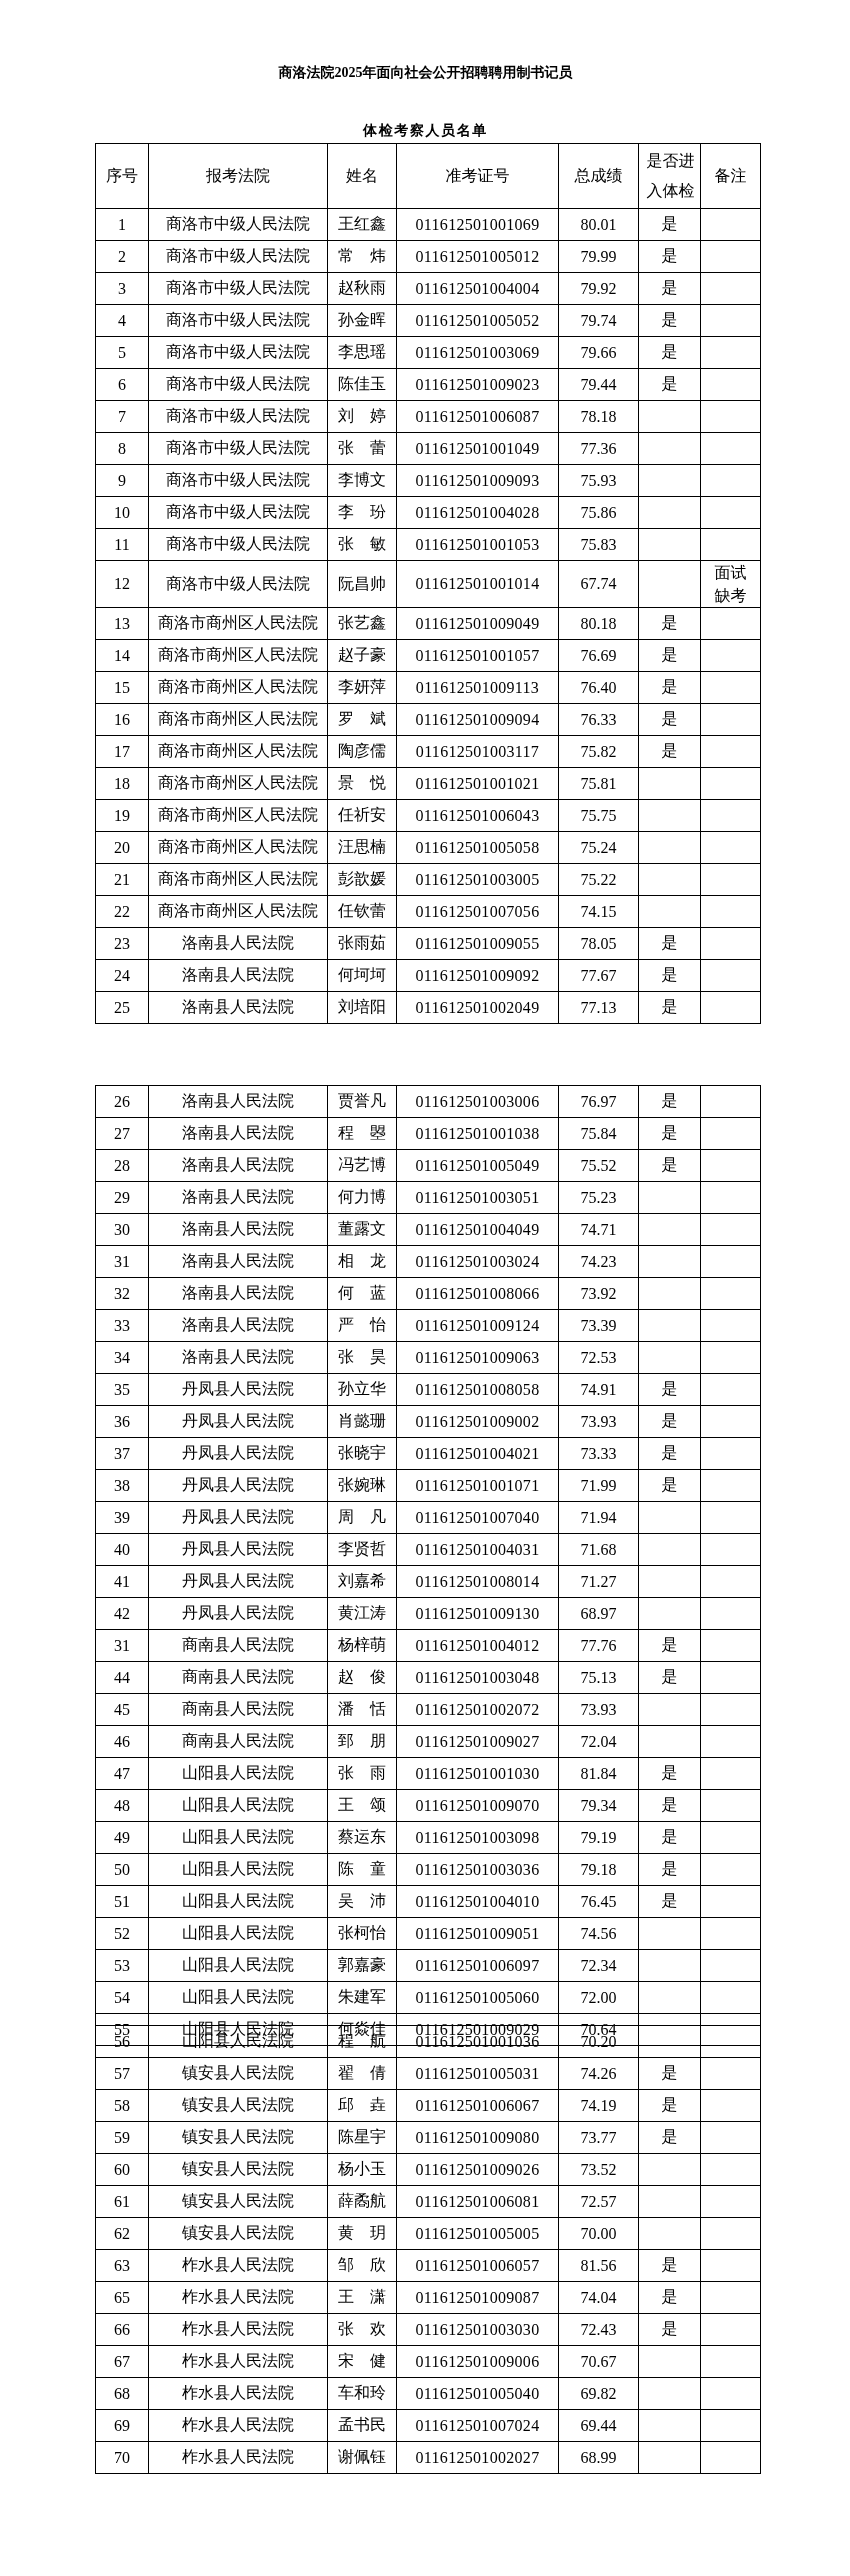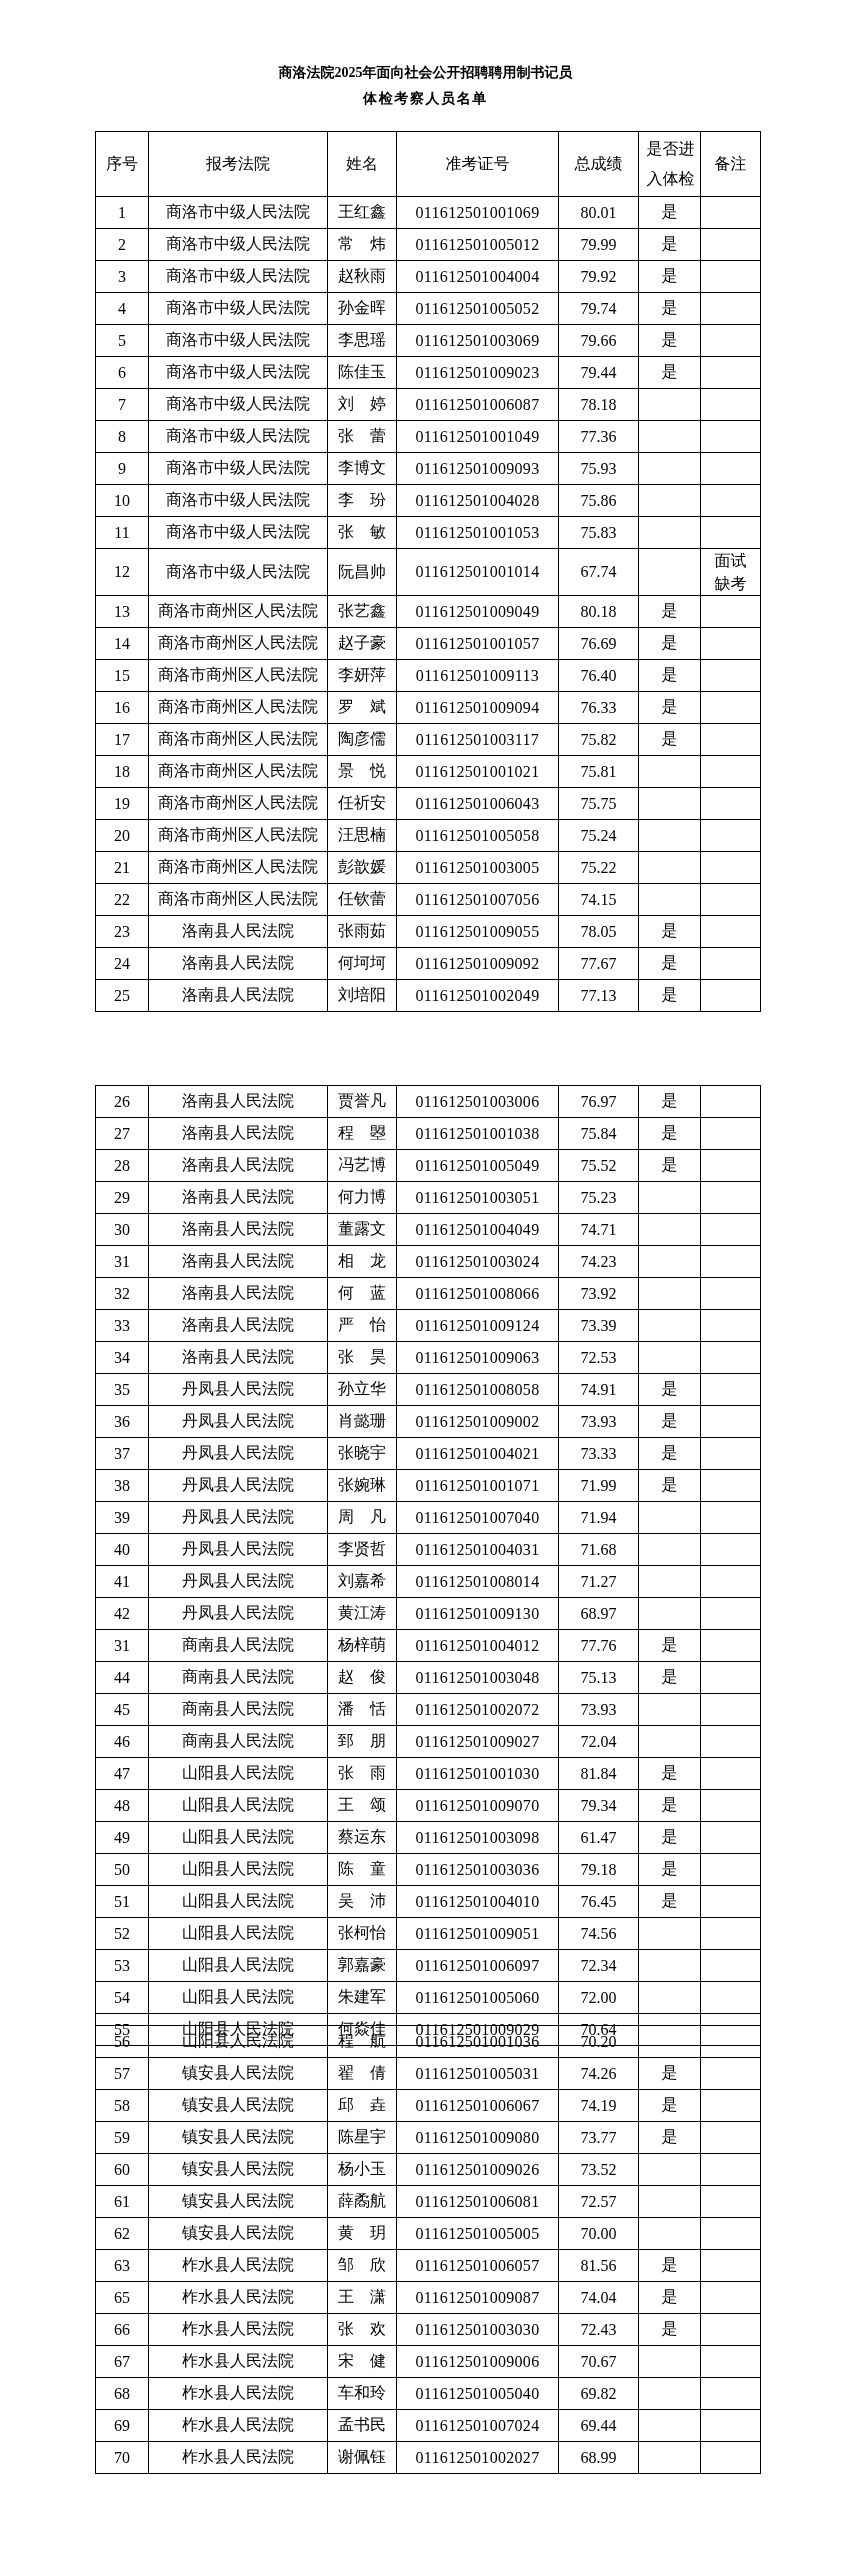--- a/index.html
+++ b/index.html
@@ -19,31 +19,31 @@
     position: absolute;
     left: 0;
     width: 100%;
     text-align: center;
     font-weight: bold;
     font-size: 14px;
     line-height: 25px;
     white-space: nowrap;
   }
   .title1 { top: 60px; }
-  .title2 { top: 86px; letter-spacing: 1.6px; }
+  .title2 { top: 118px; letter-spacing: 1.6px; }
 
   table.roster {
     position: absolute;
     left: 95px;
     width: 664px;
     border-collapse: collapse;
     table-layout: fixed;
     border: 1.1px solid #000;
   }
-  table.s1 { top: 131px; }
+  table.s1 { top: 143px; }
   table.s2 { top: 1041px; margin-top: 44px; }
   table.s3 { top: 2025px; }
 
   col.c-index  { width: 53px; }
   col.c-court  { width: 179px; }
   col.c-name   { width: 69px; }
   col.c-ticket { width: 162px; }
   col.c-score  { width: 80px; }
   col.c-enter  { width: 62px; }
   col.c-remark { width: 60px; }
@@ -592,21 +592,21 @@
     <td class="c-score">79.34</td>
     <td class="c-enter">是</td>
     <td class="c-remark"></td>
   </tr>
 
   <tr>
     <td class="c-index">49</td>
     <td class="c-court">山阳县人民法院</td>
     <td class="c-name">蔡运东</td>
     <td class="c-ticket">011612501003098</td>
-    <td class="c-score">61.47</td>
+    <td class="c-score">79.19</td>
     <td class="c-enter">是</td>
     <td class="c-remark"></td>
   </tr>
 
   <tr>
     <td class="c-index">50</td>
     <td class="c-court">山阳县人民法院</td>
     <td class="c-name">陈　童</td>
     <td class="c-ticket">011612501003036</td>
     <td class="c-score">79.18</td>

